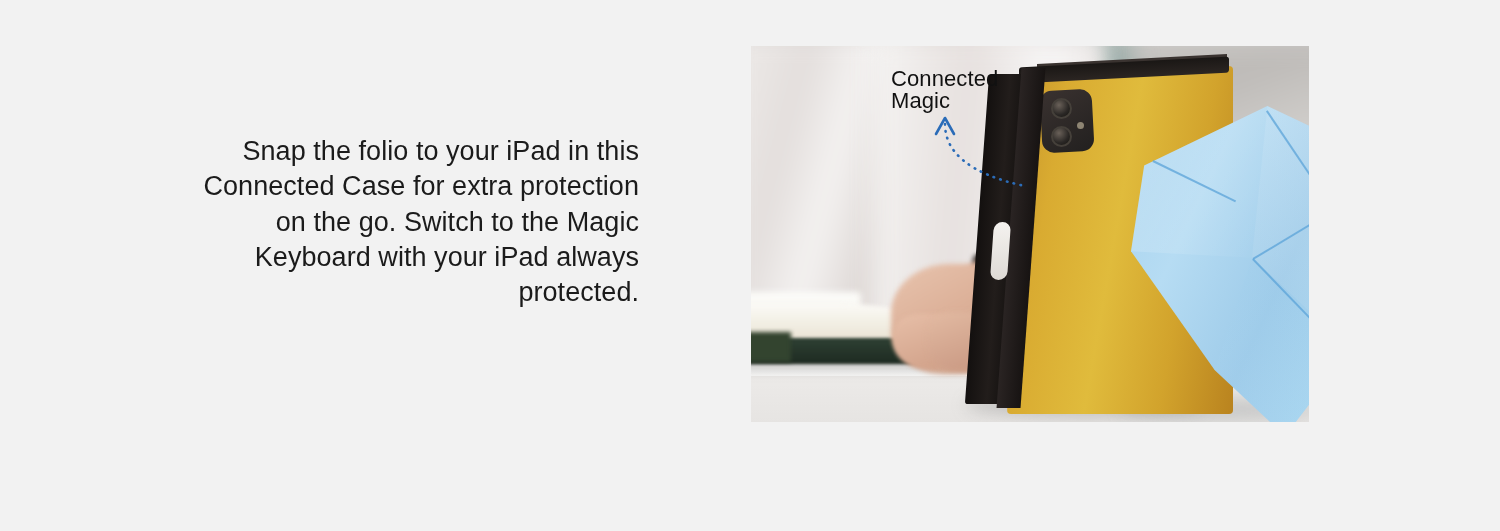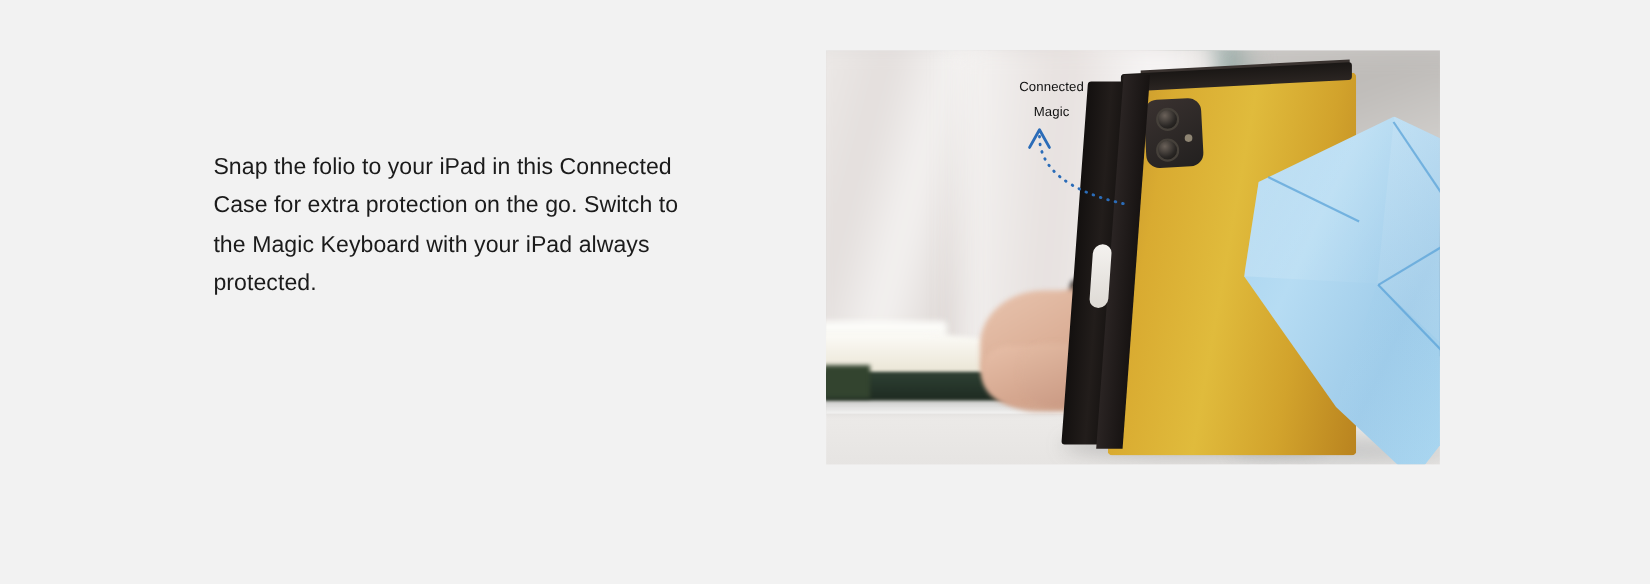--- a/index.html
+++ b/index.html
@@ -18,25 +18,26 @@
   .headline {
     font-size:43px;
     font-weight:bold;
     line-height:40px;
     letter-spacing:-0.8px;
     color:#121212;
     white-space:pre-line;
   }
   .body-copy {
     margin-top:30px;
-    font-size:21px;
+    font-size:27px;
     line-height:35.3px;
     color:#1b1b1b;
     letter-spacing:0.05px;
     width:445px;
+    text-align:right;
   }
 
   
   .photo {
     position:absolute; left:751px; top:46px;
     width:558px; height:376px;
     overflow:hidden;
     background:#d9d7d6;
   }
   .photo-layer { position:absolute; inset:0; }
@@ -243,22 +244,22 @@
     background:rgba(120,125,130,.28); filter:blur(8px); border-radius:50%;
   }
   .ipad-shadow {
     position:absolute; left:214px; top:348px; width:240px; height:22px;
     background:rgba(110,110,110,.34); filter:blur(8px); border-radius:50%;
   }
 
   
   .annotation {
     position:absolute; left:140px; top:22px; width:130px;
-    text-align:center;
-    font-size:12px;
+    text-align:left;
+    font-size:22px;
     line-height:22px;
     color:#111;
     letter-spacing:.1px;
   }
   .arrow-svg { position:absolute; left:180px; top:62px; }
 </style>
 </head>
 <body>
 
 <div class="page">

